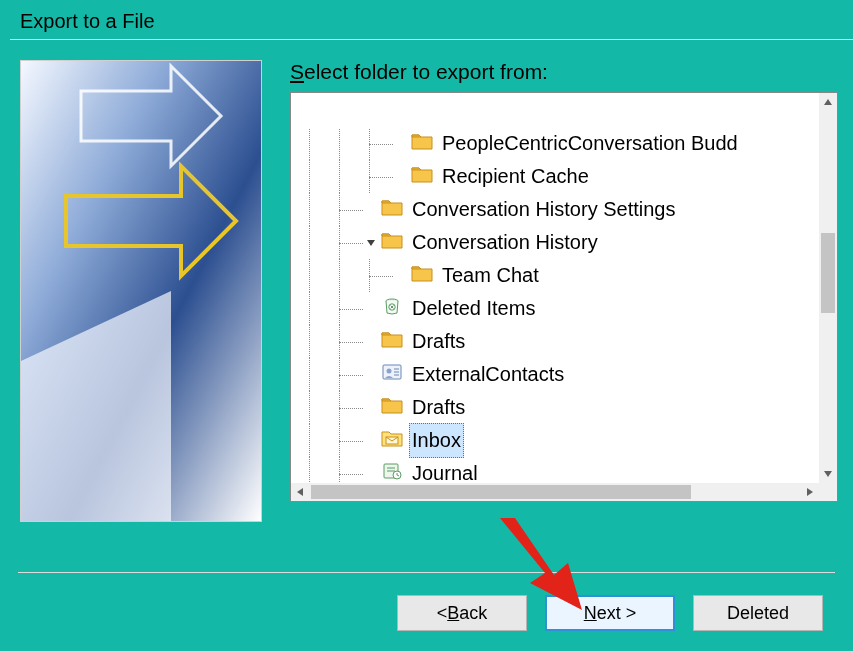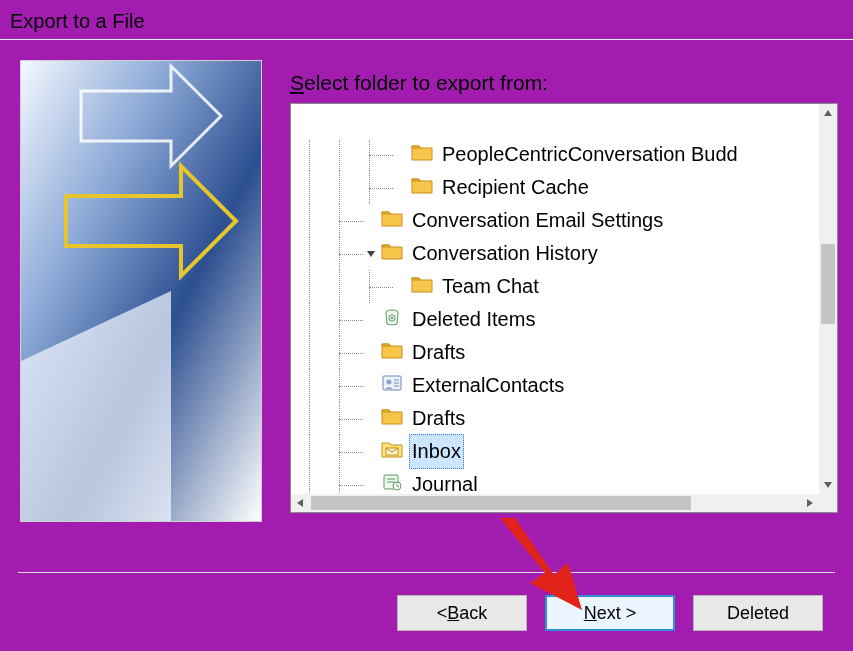--- a/index.html
+++ b/index.html
@@ -11,22 +11,23 @@
     font-family: "Segoe UI", Tahoma, sans-serif;
     font-size: 15px;
     background: #ffffff;
     color: #000;
   }
 
   .window {
     width: 853px;
     height: 651px;
     position: relative;
-    background: #a21caf;
+    background: #14b8a6;
     box-sizing: border-box;
+    padding-left: 10px;
   }
 
   .title-bar {
     height: 40px;
     display: flex;
     align-items: center;
     padding: 4px 10px 0 10px;
     font-size: 20px;
     border-bottom: 1px solid #e6e6e6;
     box-sizing: border-box;
@@ -48,21 +49,21 @@
     height: 460px;
     border: 1px solid #d0d0d0;
     background: linear-gradient(135deg, #e9f0fa 0%, #6b8fc9 35%, #254a8a 65%, #ffffff 100%);
     overflow: hidden;
   }
   .decor-svg { width: 100%; height: 100%; }
 
   .right-pane {
     position: absolute;
     left: 270px;
-    top: 11px;
+    top: 0;
     right: 0;
   }
 
   .prompt-label {
     font-size: 21px;
     margin-bottom: 8px;
   }
   .prompt-label .mn { text-decoration: underline; }
 
   .tree-box {
@@ -333,21 +334,21 @@
               </div>
               <div class="tree-row">
                 <span style="display:inline-block;width:18px;height:33px"></span>
                 <span class="guide" style="width:30px"></span>
                 <span class="branch cont" style="width:24px"></span>
                 <span class="expander"></span>
                 <span><svg class="folder-icon" viewBox="0 0 22 18">
                     <path d="M1 3 L8 3 L10 5 L21 5 L21 17 L1 17 Z" fill="#f6c54a" stroke="#c98f1d"></path>
                     <path d="M1 3 L8 3 L10 5 L1 5 Z" fill="#e9b637" stroke="#c98f1d"></path>
                   </svg></span>
-                <span class="node-label">Conversation Email Settings</span>
+                <span class="node-label">Conversation History Settings</span>
               </div>
               <div class="tree-row">
                 <span style="display:inline-block;width:18px;height:33px"></span>
                 <span class="guide" style="width:30px"></span>
                 <span class="branch cont" style="width:24px"></span>
                 <span class="expander">
                   <svg width="12" height="12" viewBox="0 0 12 12">
                     <path d="M2 3 L10 3 L6 9 Z" fill="#404040"></path>
                   </svg>
                 </span>

